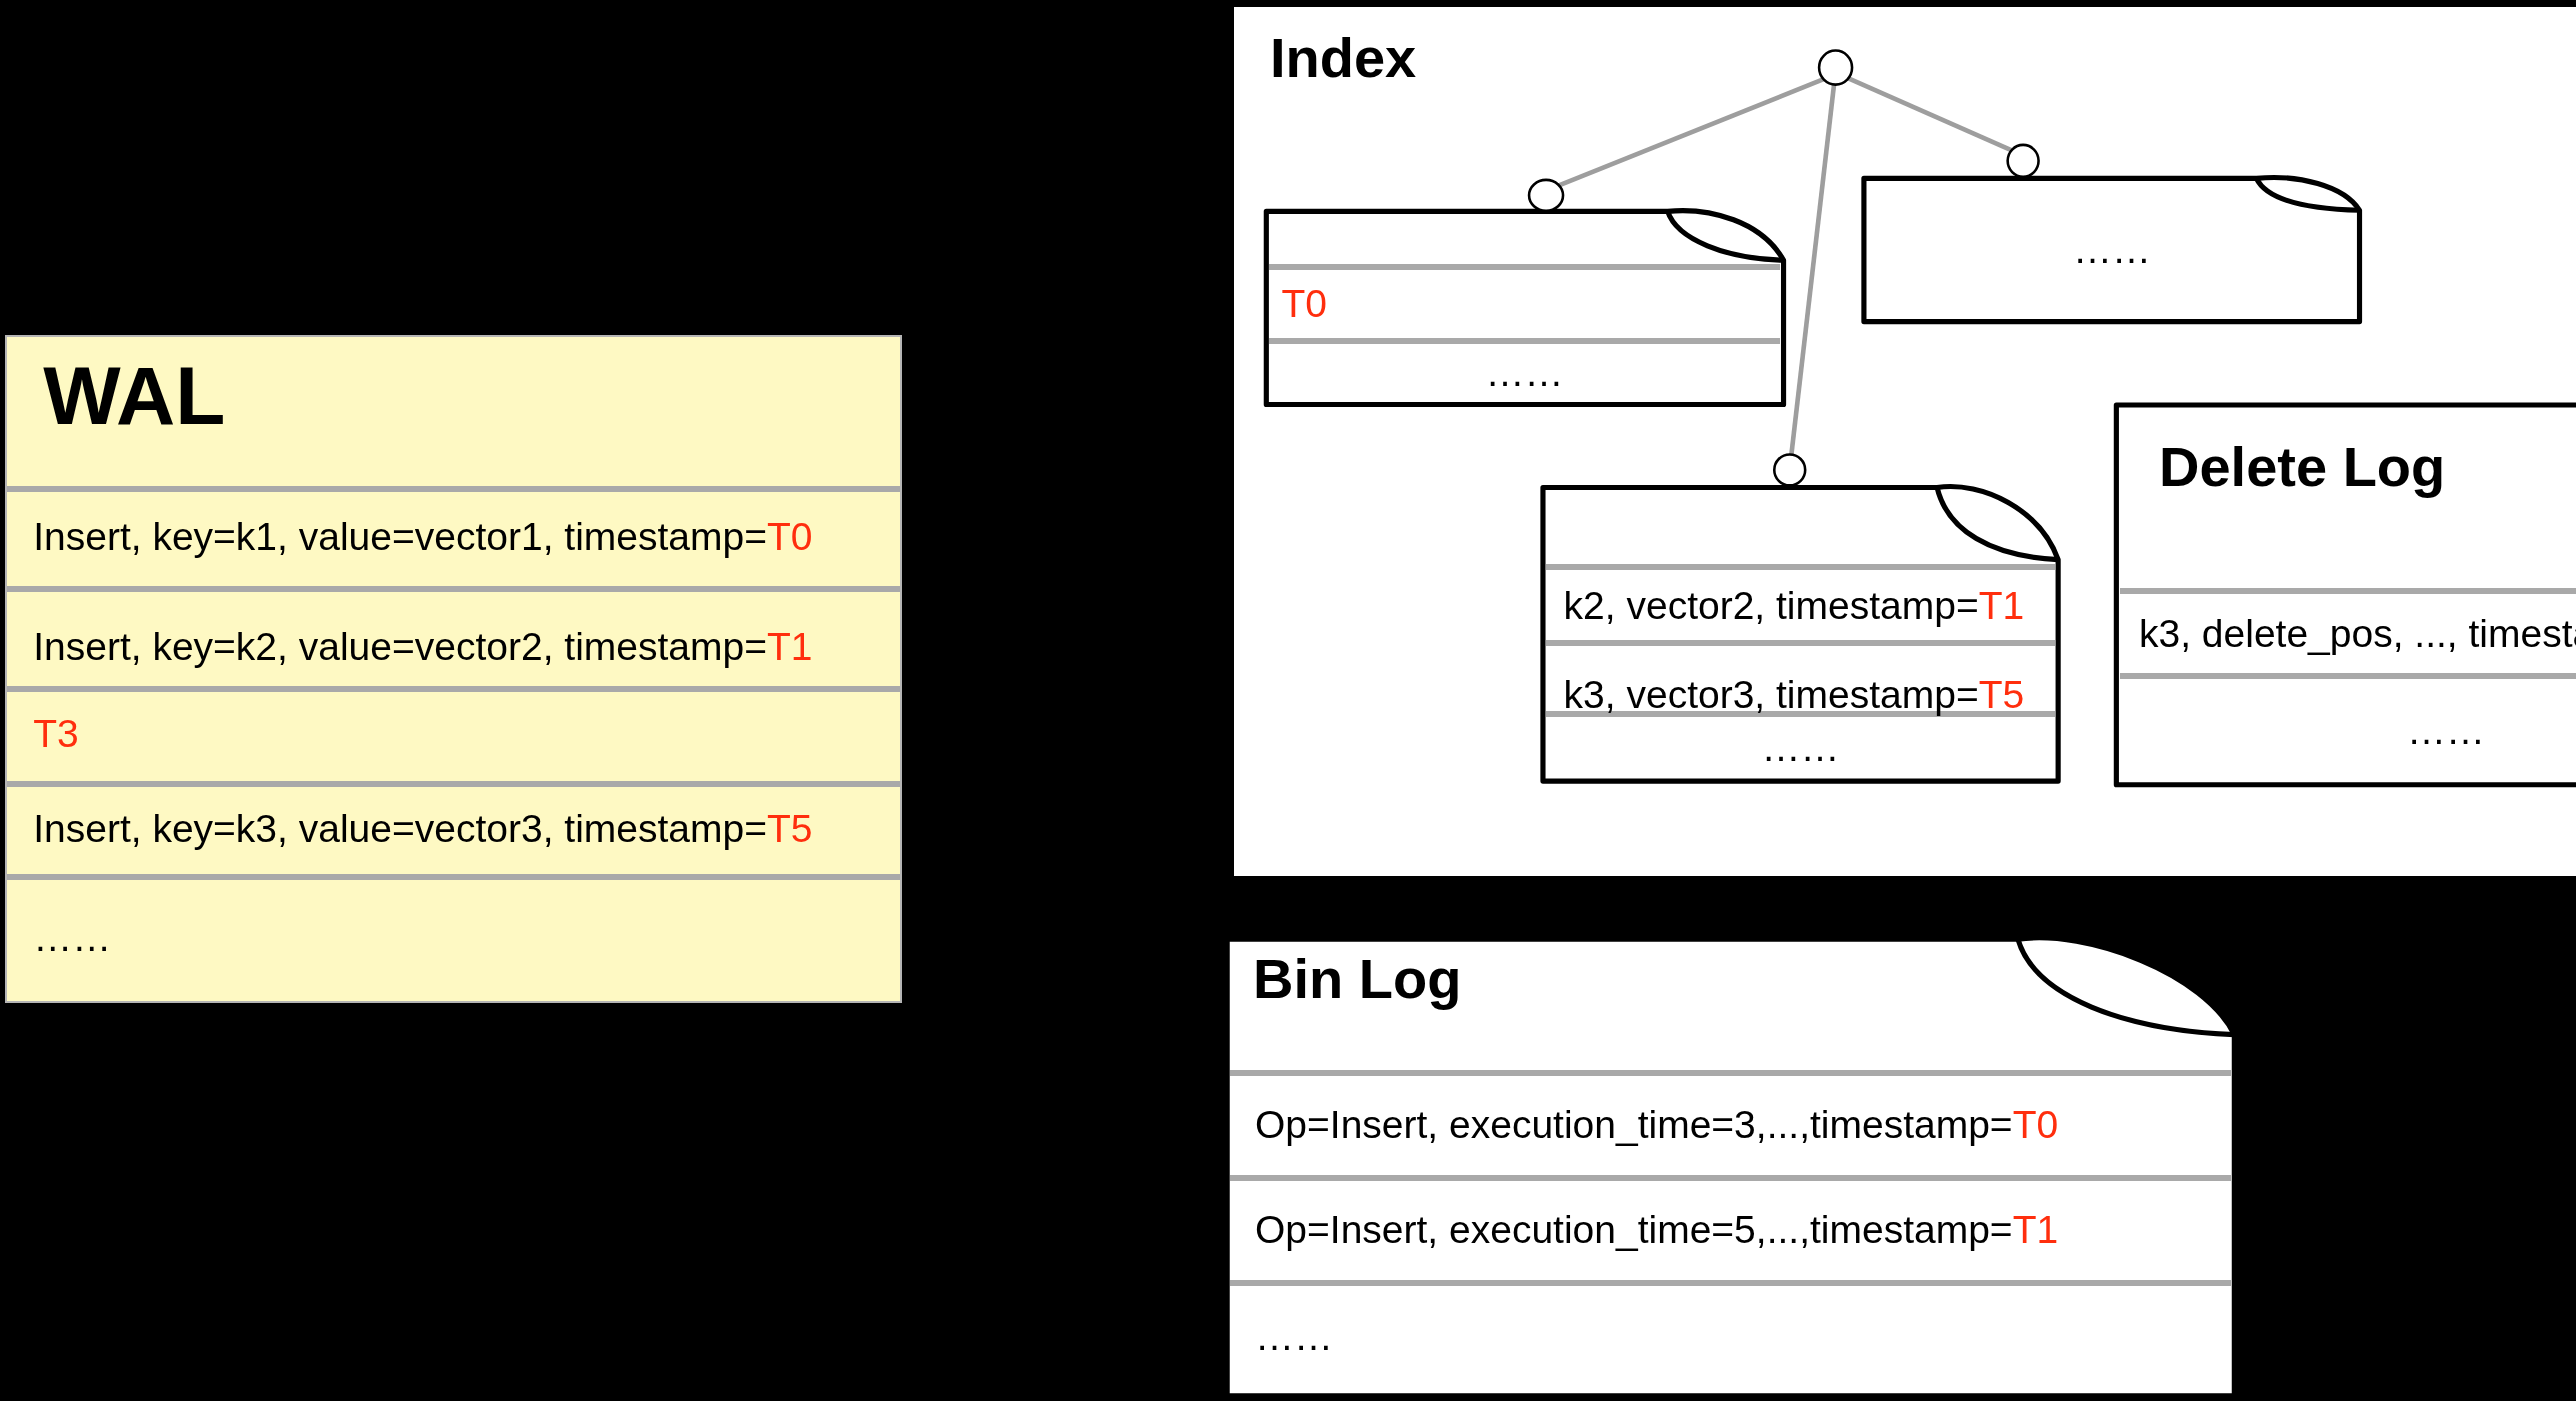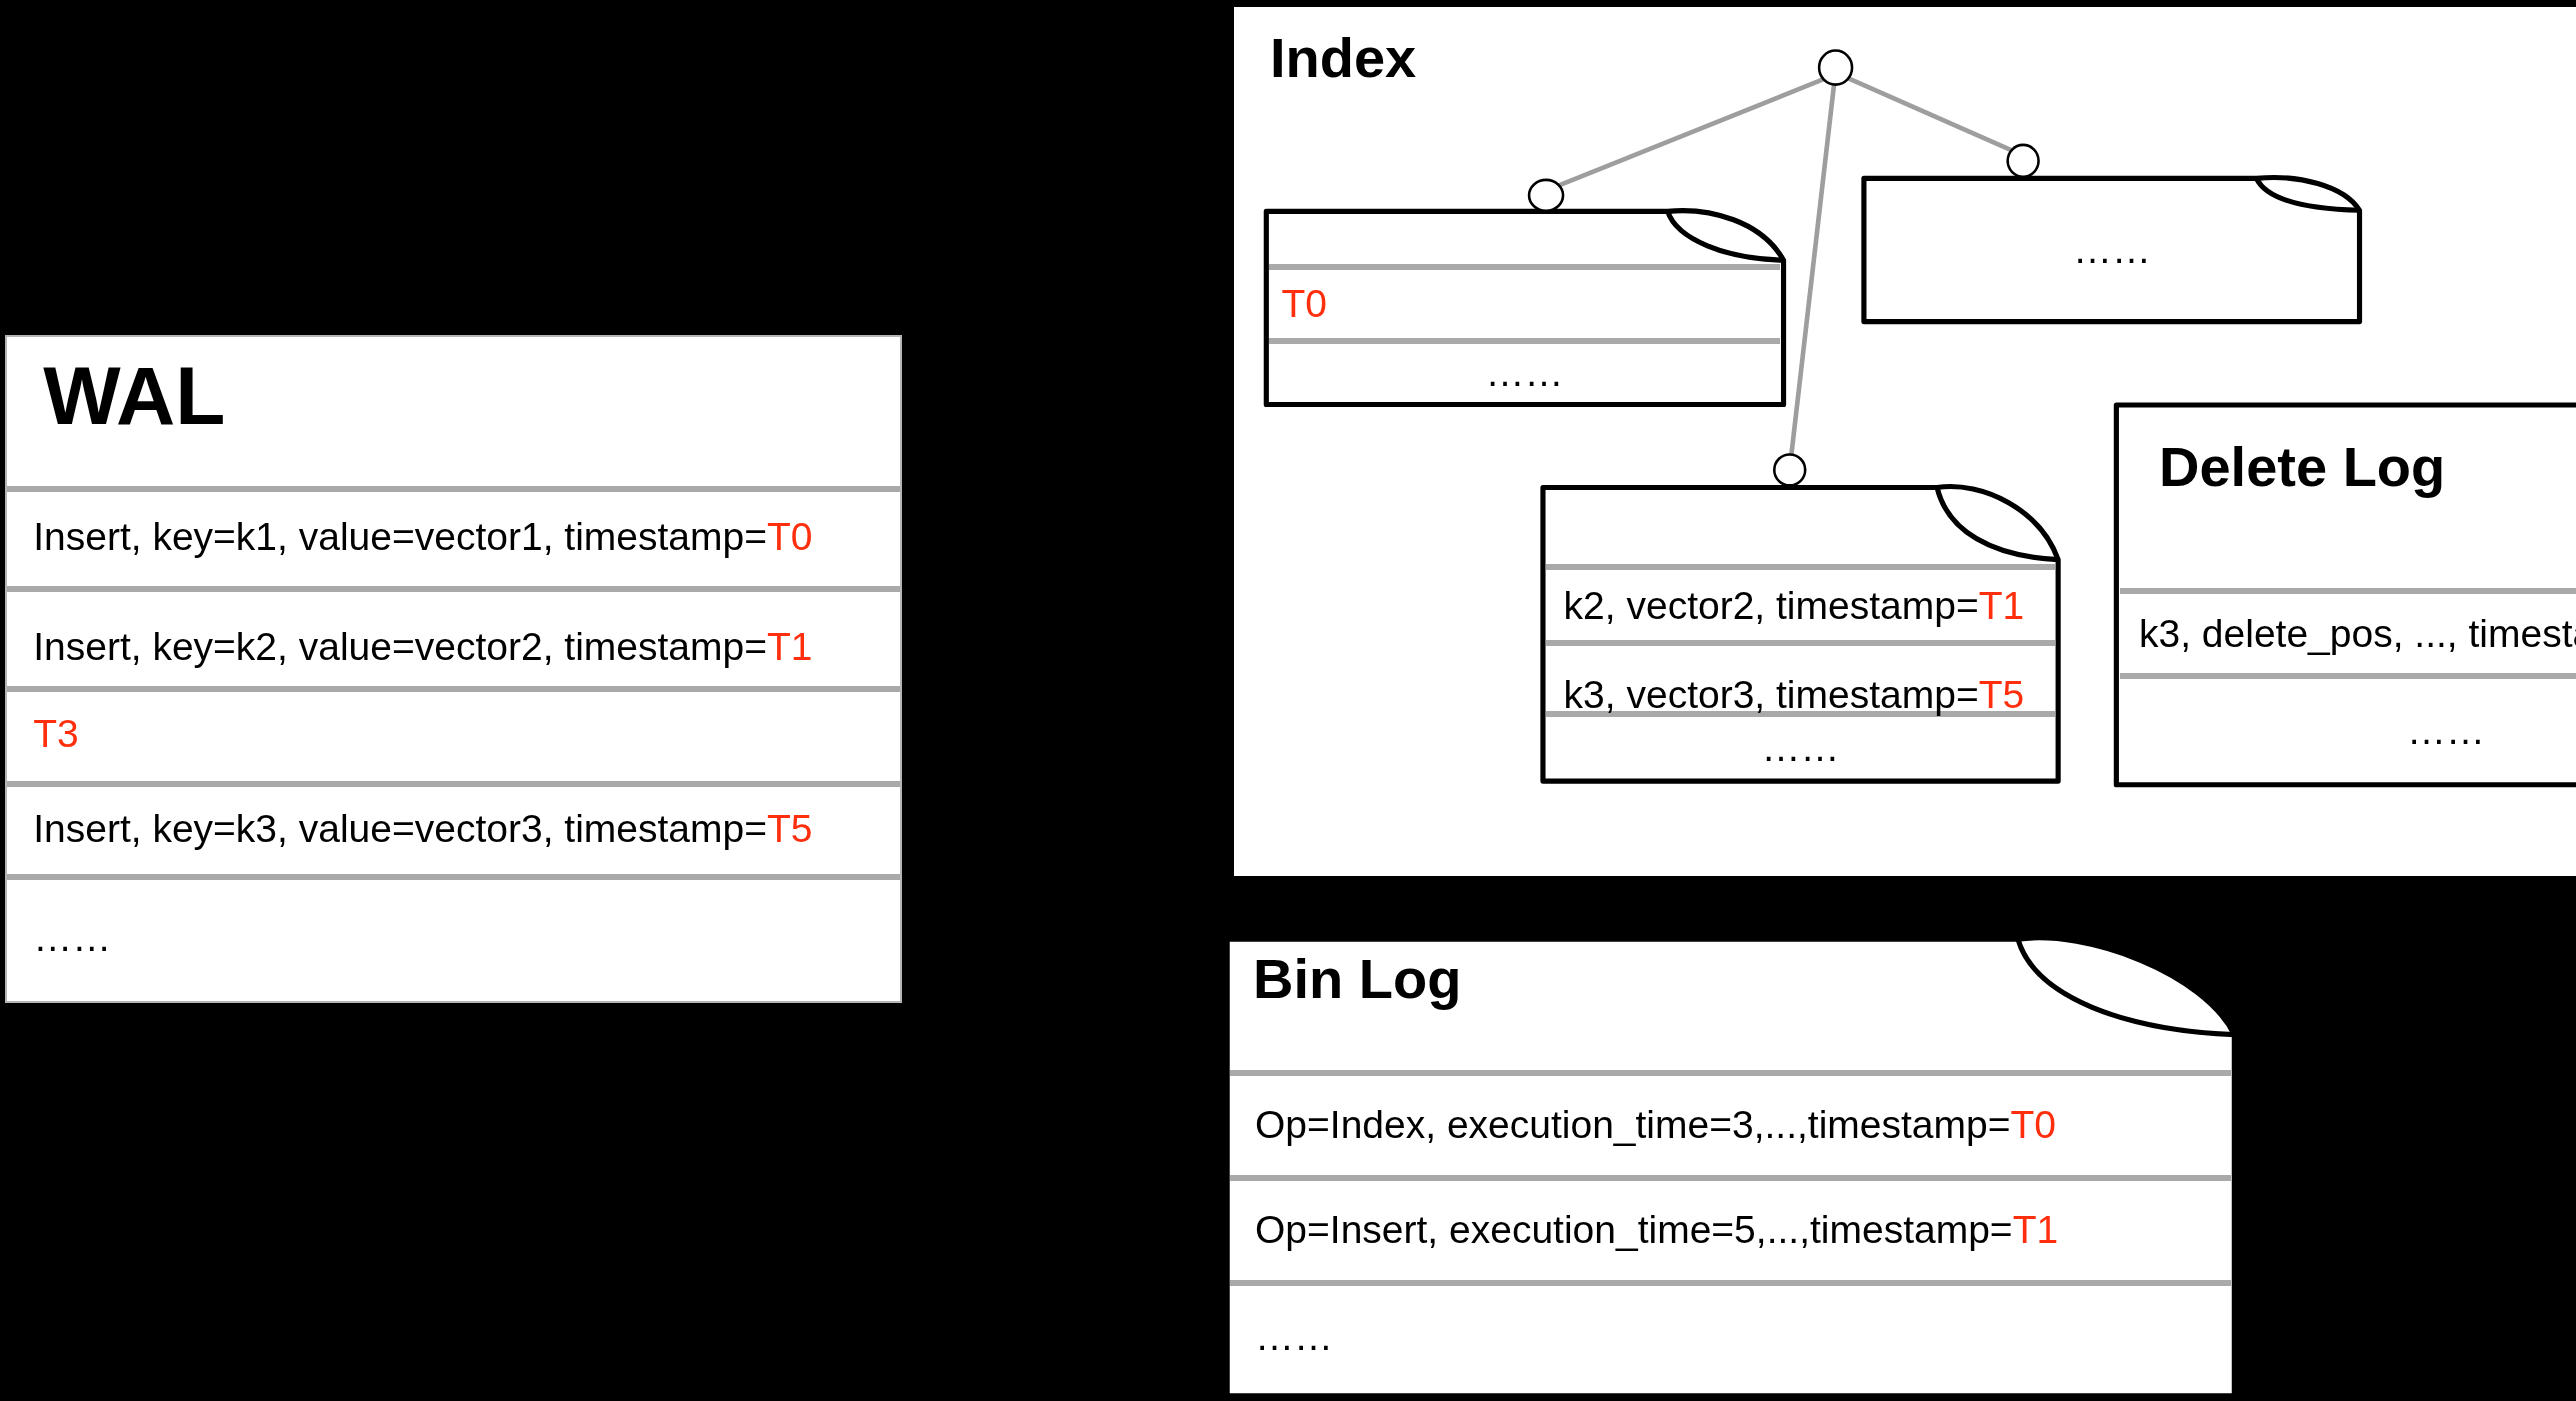--- a/index.html
+++ b/index.html
@@ -16,21 +16,21 @@
   }
   .panel {
     position: absolute;
     background: #ffffff;
   }
   #wal-box {
     left: 5.2px; top: 335px;
     width: 897px; height: 668px;
     border: 2.1px solid #b5b5b5;
     box-sizing: border-box;
-    background: #ffffff;
+    background: #fef9c3;
     position: absolute;
   }
   #index-panel {
     left: 1234px; top: 6.7px;
     width: 1574px; height: 869px;
   }
   svg.overlay {
     position: absolute;
     left: 0; top: 0;
     width: 2817px; height: 1402px;
@@ -192,21 +192,21 @@
 </div>
 <div class="row centered" style="left:2116px;top:679px;width:660px;height:102px">
   <span>……</span>
 </div>
 
 <div class="big-title" style="left:1253px;top:948px">Bin Log</div>
 <div class="divider" style="left:1230px;top:1070px;width:1001px"></div>
 <div class="divider" style="left:1230px;top:1175px;width:1001px"></div>
 <div class="divider" style="left:1230px;top:1280px;width:1001px"></div>
 <div class="row" style="left:1227px;top:1075px;width:1007px;height:99px;padding-left:28px;box-sizing:border-box">
-  <span>Op=Index, execution_time=3,...,timestamp=</span>
+  <span>Op=Insert, execution_time=3,...,timestamp=</span>
     <span class="ts">T0</span>
 </div>
 <div class="row" style="left:1227px;top:1180px;width:1007px;height:99px;padding-left:28px;box-sizing:border-box">
   <span>Op=Insert, execution_time=5,...,timestamp=</span>
     <span class="ts">T1</span>
 </div>
 <div class="row" style="left:1227px;top:1285px;width:1007px;height:103px;padding-left:28px;box-sizing:border-box">
   <span>……</span>
 </div>
 

